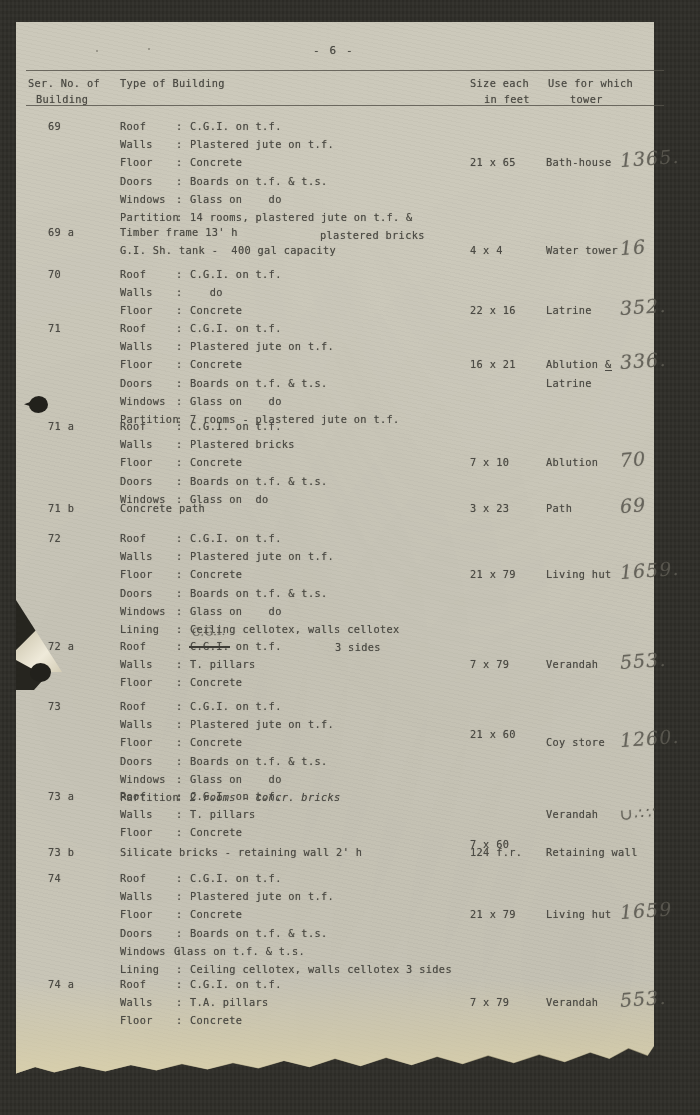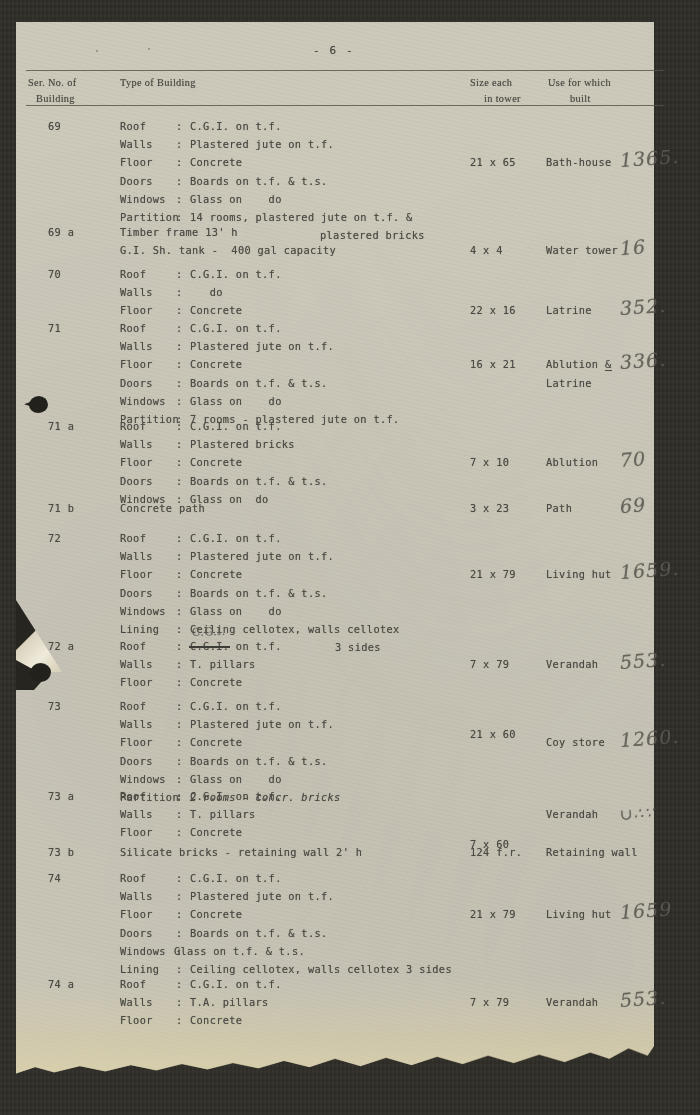--- a/index.html
+++ b/index.html
@@ -68,21 +68,21 @@
   #blot1b{position:absolute;left:24px;top:401px;width:9px;height:6px;background:#22211c;
     clip-path:polygon(100% 0,100% 100%,0 55%);}
   #blot2{left:30px;top:663px;width:21px;height:19px;border-radius:50% 50% 48% 52%/52% 48% 52% 48%;}
 
   
   .t{position:absolute;white-space:pre;
      font-family:"DejaVu Sans Mono","Liberation Mono",monospace;
      color:#4b4a44;font-size:10.3px;letter-spacing:.35px;
      text-shadow:0 0 .7px rgba(60,58,50,.55);}
   .pgnum{font-size:11px;letter-spacing:1.6px;color:#4a4943;}
-  .hdr{font-size:10.3px;letter-spacing:.35px;font-family:Liberation Serif, serif;}
+  .hdr{font-size:10.3px;letter-spacing:.35px;}
 
   .rule{position:absolute;height:1px;background:#55534a;opacity:.82;}
 
   .ul{border-bottom:1px solid #4b4a44;}
 
   
   .struck{position:relative;color:#4b4a44;}
   .struck:after{content:"";position:absolute;left:-1px;right:-1px;top:52%;height:1.4px;background:#3e3d37;}
 
   
@@ -116,23 +116,23 @@
   <div class="speck" style="left:96px;top:50px;width:2px;height:2px;"></div>
   <div class="speck" style="left:148px;top:48px;width:2px;height:2px;"></div>
 
   <div class="rule" style="left:26px;top:70px;width:638px;"></div>
   <div class="rule" style="left:26px;top:105px;width:638px;"></div>
 
   <div class="t hdr" style="left:28px;top:77px;">Ser. No. of</div>
   <div class="t hdr" style="left:36px;top:93px;">Building</div>
   <div class="t hdr" style="left:120px;top:77px;">Type of Building</div>
   <div class="t hdr" style="left:470px;top:77px;">Size each</div>
-  <div class="t hdr" style="left:484px;top:93px;">in tower</div>
+  <div class="t hdr" style="left:484px;top:93px;">in feet</div>
   <div class="t hdr" style="left:548px;top:77px;">Use for which</div>
-  <div class="t hdr" style="left:570px;top:93px;">built</div>
+  <div class="t hdr" style="left:570px;top:93px;">tower</div>
 
   <div id="rows">
       <div class="t" style="left: 48px; top: 120px;">69</div>
       <div class="t" style="left: 120px; top: 120px;">Roof</div>
       <div class="t" style="left: 176px; top: 120px;">:</div>
       <div class="t" style="left: 190px; top: 120px;">C.G.I. on t.f.</div>
       <div class="t" style="left: 120px; top: 138.2px;">Walls</div>
       <div class="t" style="left: 176px; top: 138.2px;">:</div>
       <div class="t" style="left: 190px; top: 138.2px;">Plastered jute on t.f.</div>
       <div class="t" style="left: 120px; top: 156.4px;">Floor</div>

